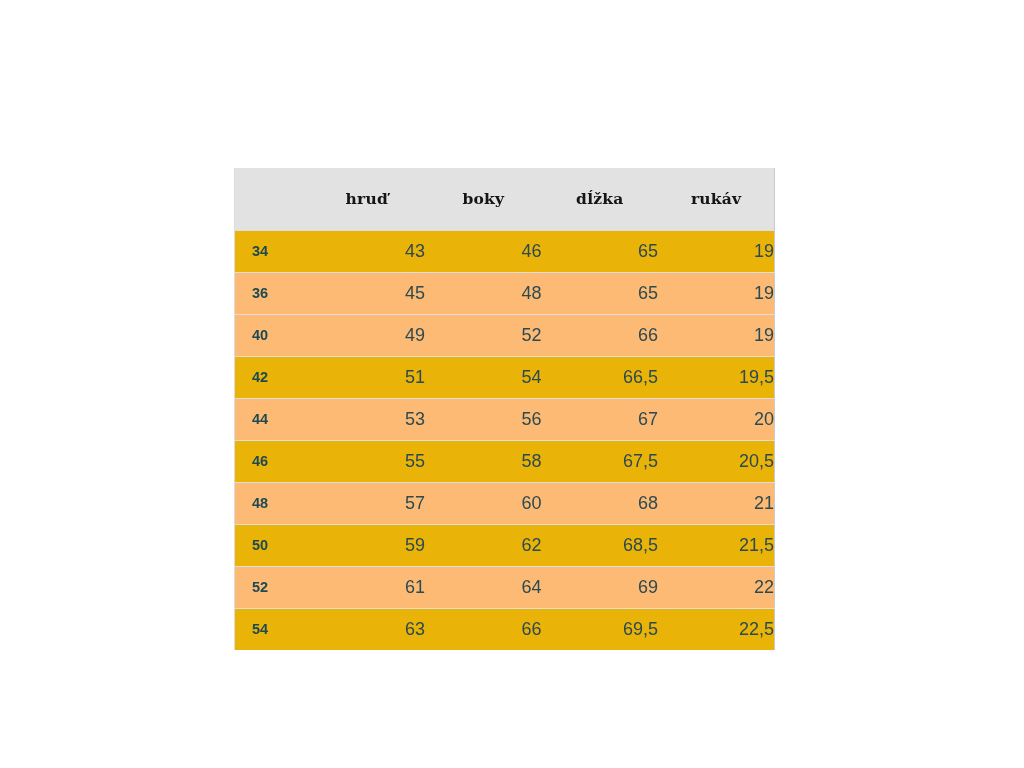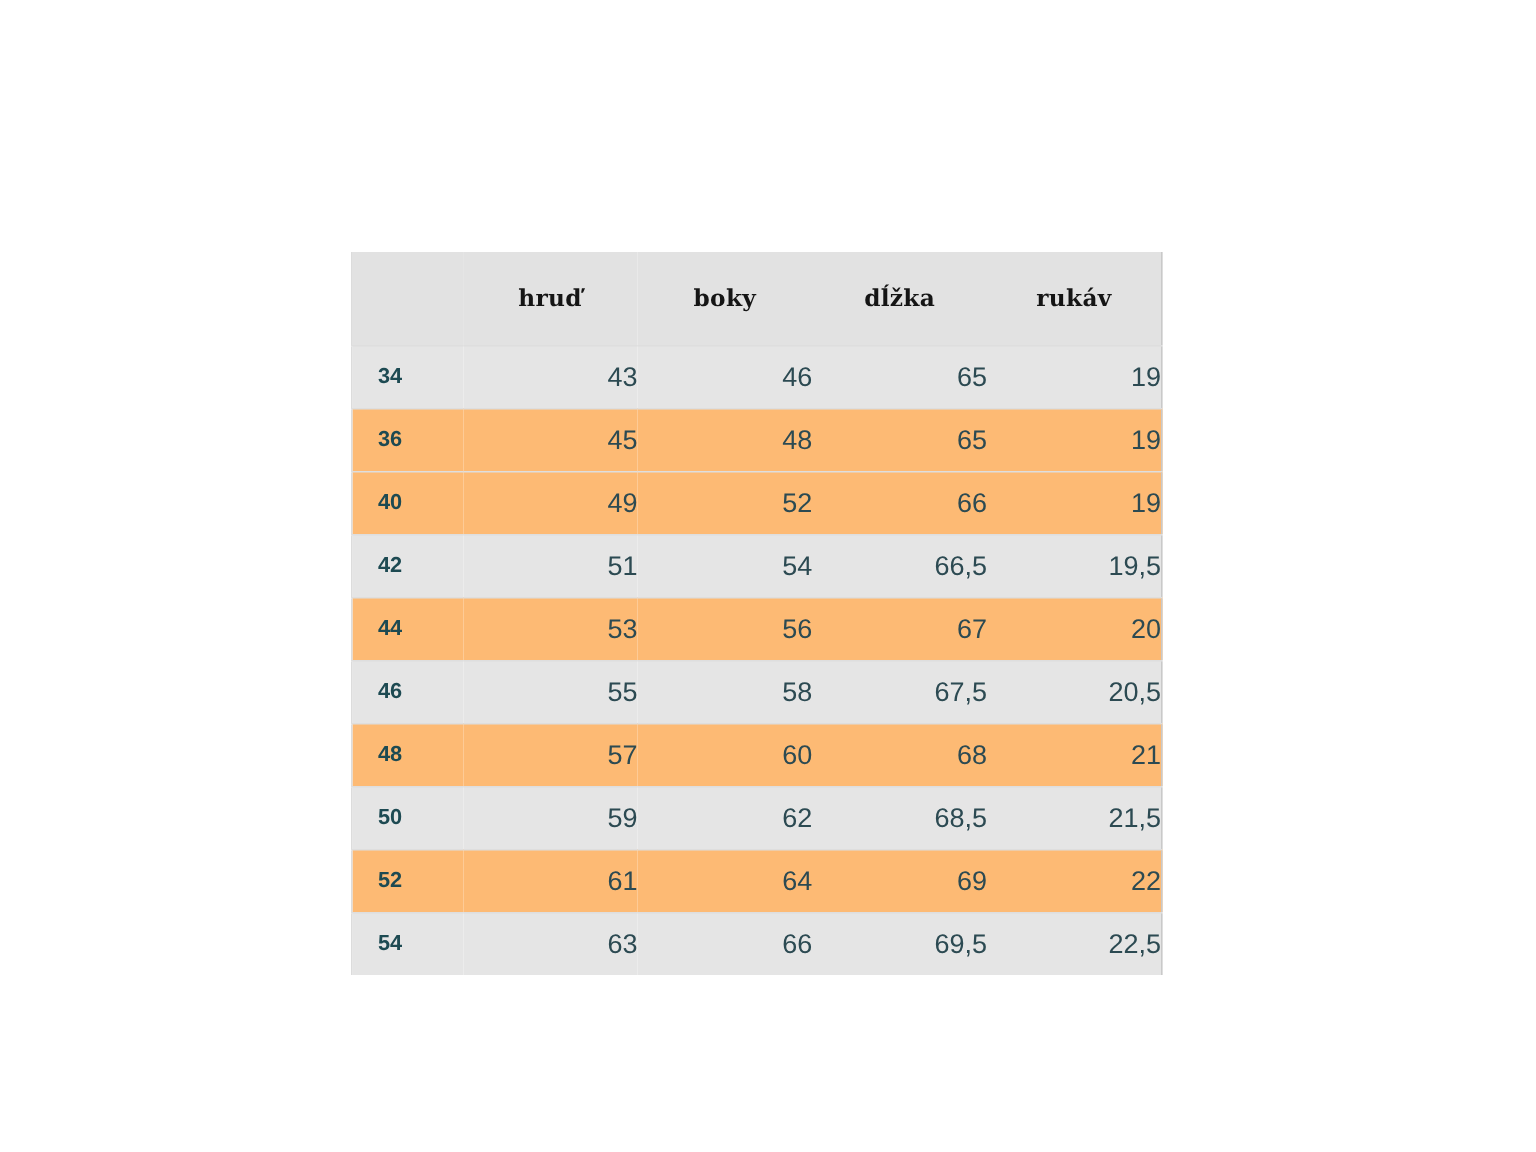--- a/index.html
+++ b/index.html
@@ -56,21 +56,21 @@
   }
 
   thead th.corner-cell {
     background: #e2e2e2;
   }
 
   tbody tr {
     height: 42px;
   }
 
-  tbody tr.row-odd  { background: #e5e5e5; }
+  tbody tr.row-odd  { background: #eab308; }
   tbody tr.row-even { background: #fdba74; }
 
   tbody tr + tr td,
   tbody tr:first-child td {
     border-top: 1px solid #dedede;
   }
 
   tbody td {
     font-family: "Liberation Sans", sans-serif;
     font-size: 18px;

